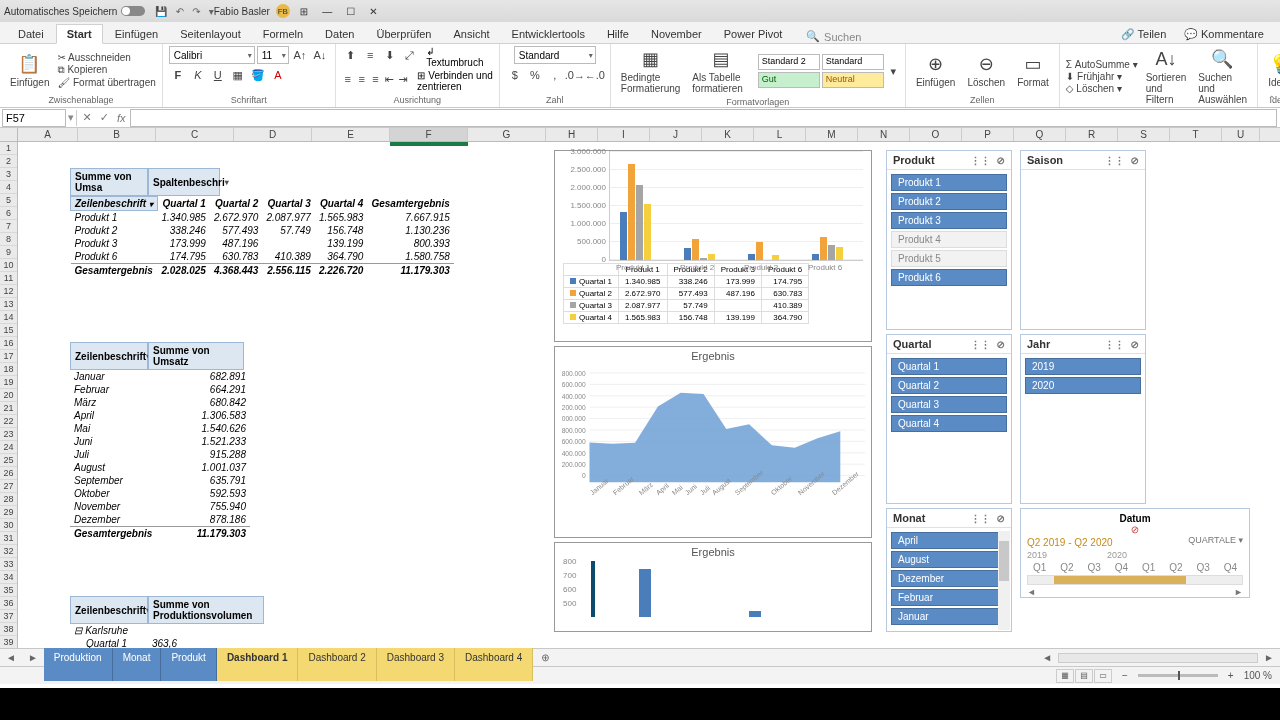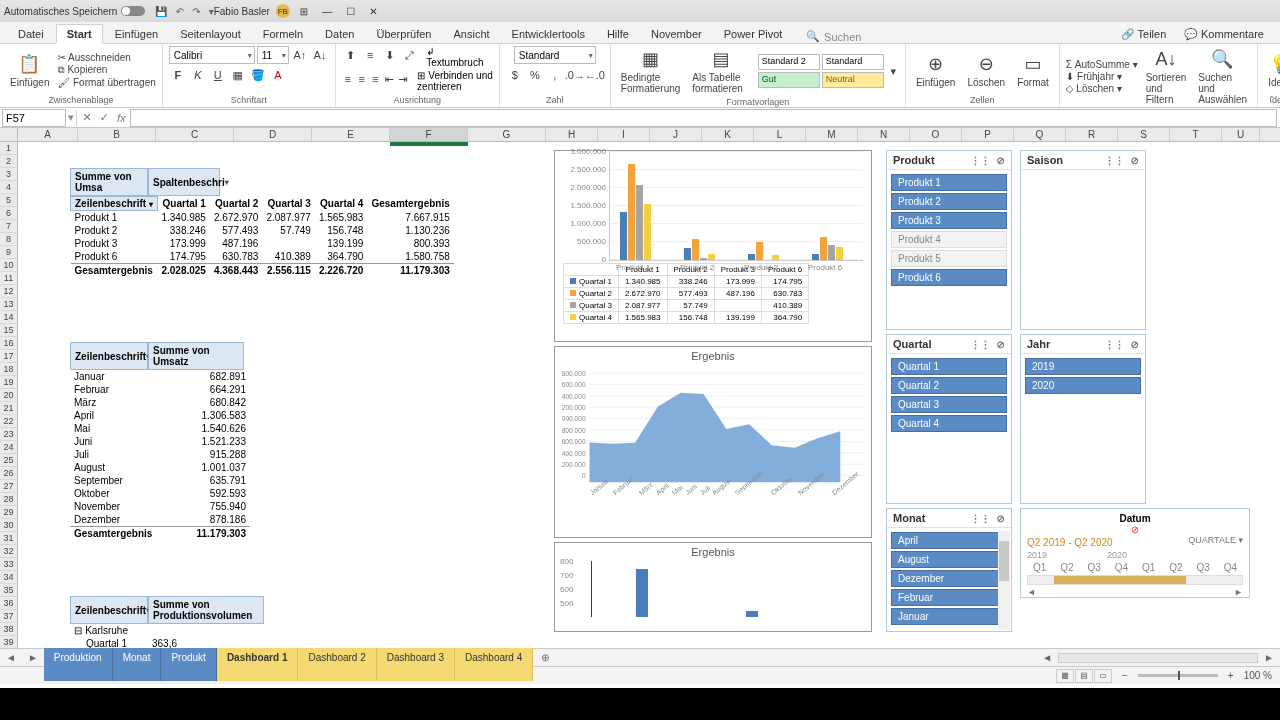--- a/index.html
+++ b/index.html
@@ -56,21 +56,21 @@
 .colhdr .ch { border-right:1px solid #ccc; text-align:center; font-size:10px; color:#444; line-height:14px; }
 .rowhdr { position:absolute; top:14px; left:0; bottom:0; width:18px; background:#eaeaea; border-right:1px solid #bbb; z-index:3; }
 .rowhdr .rh { height:13px; border-bottom:1px solid #d8d8d8; text-align:center; font-size:9px; color:#444; line-height:13px; }
 .cells { position:absolute; top:14px; left:18px; right:0; bottom:0; }
 .active-cell { position:absolute; border:2px solid #1a7c45; }
 
 
 .pivot { position:absolute; font-size:10px; }
 .pivot .phdr { background:#dde7f2; border:1px solid #9db7d6; padding:2px 4px; font-weight:600; display:flex; align-items:center; justify-content:space-between; }
 .pivot .phdr .dd { font-size:8px; color:#555; }
-.pivot table { border-collapse:collapse; }
+.pivot table { border-collapse:collapse;font-style:italic; }
 .pivot td,.pivot th { padding:1px 4px; text-align:right; border:0; height:13px; white-space:nowrap; }
 .pivot td:first-child,.pivot th:first-child { text-align:left; }
 .pivot .tot td { font-weight:600; border-top:1px solid #999; }
 
 
 .chartbox { position:absolute; border:1px solid #999; background:#fff; }
 .chartbox .ctitle { text-align:center; font-size:11px; color:#555; padding:3px 0; }
 .bars-area { position:relative; height:110px; margin:0 8px; border-left:1px solid #ccc; border-bottom:1px solid #ccc; }
 .bars-area .ylab { position:absolute; left:-48px; font-size:8px; color:#888; text-align:right; width:44px; }
 .bars-area .gline { position:absolute; left:0; right:0; border-top:1px solid #eee; }
@@ -710,21 +710,21 @@
               <span>August</span>
               <span>September</span>
               <span>Oktober</span>
               <span>November</span>
               <span>Dezember</span>
             </div></div>
       </div>
 
       <div class="chartbox" style="left:536px;top:400px;width:318px;height:90px">
         <div class="ctitle">Ergebnis</div>
-        <div style="position:relative;height:56px;margin:0 10px 0 36px;border-left:1px solid #0c4a6e">
+        <div style="position:relative;height:56px;margin:0 10px 0 36px;border-left:4px solid #0c4a6e">
           <div style="position:absolute;left:-32px;top:-4px;font-size:8px;color:#888">800</div>
           <div style="position:absolute;left:-32px;top:10px;font-size:8px;color:#888">700</div>
           <div style="position:absolute;left:-32px;top:24px;font-size:8px;color:#888">600</div>
           <div style="position:absolute;left:-32px;top:38px;font-size:8px;color:#888">500</div>
           <div style="position:absolute;left:44px;bottom:0;width:12px;height:48px;background:#4a7ebb"></div>
           <div style="position:absolute;left:154px;bottom:0;width:12px;height:6px;background:#4a7ebb"></div>
         </div>
       </div>
 
       <div class="slicer" style="left:868px;top:8px;width:126px;height:180px" id="sl-produkt">

